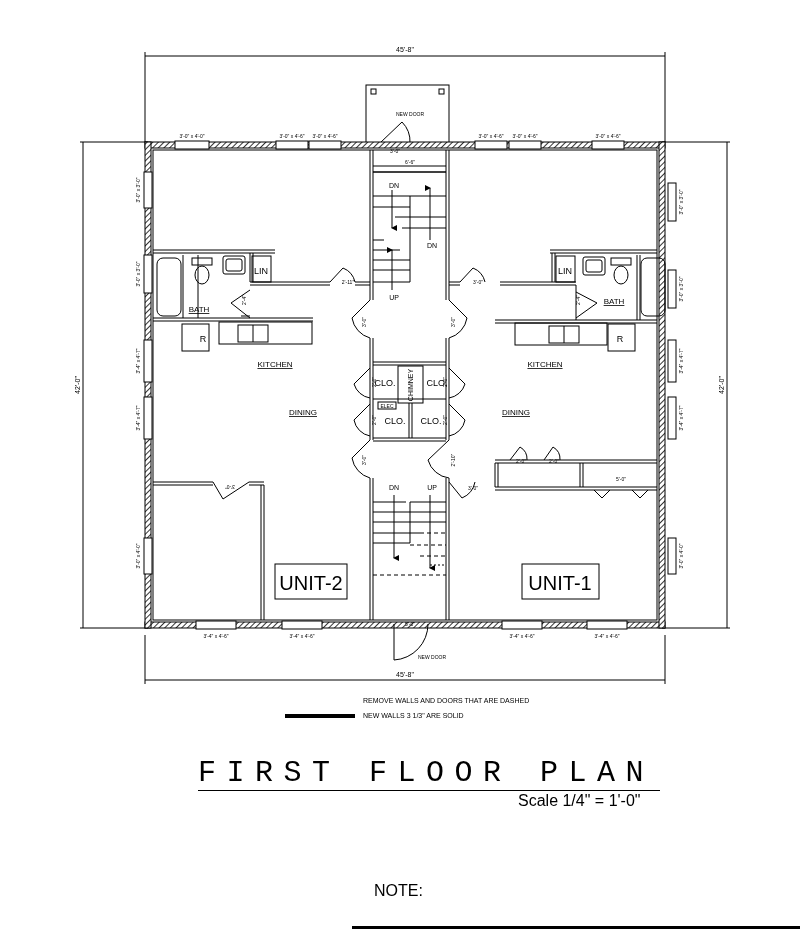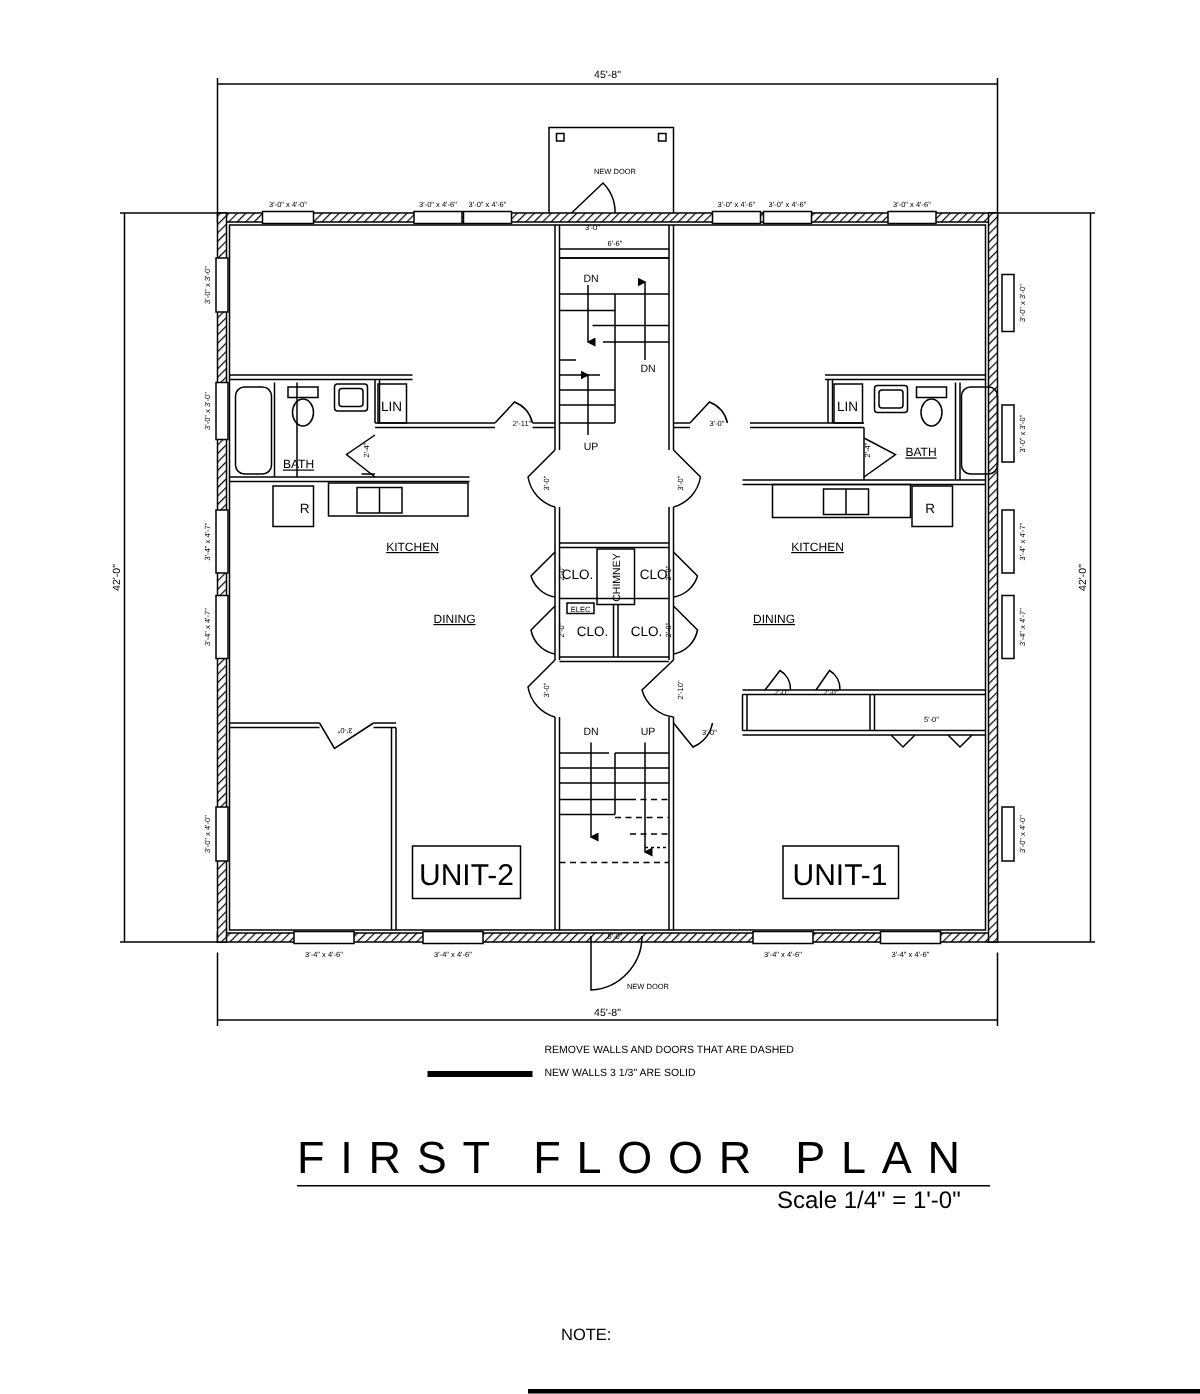--- a/index.html
+++ b/index.html
@@ -4,27 +4,27 @@
 <style>
   html, body { margin:0; padding:0; background:#ffffff; }
   body { width:800px; height:929px; position:relative; overflow:hidden; font-family:"Liberation Sans", sans-serif; color:#000; }
   svg { position:absolute; left:0; top:0; }
   .t { font-family:"Liberation Sans", sans-serif; fill:#000; }
   .tiny { font-size:5px; }
   .small { font-size:7px; }
   .room { font-size:8px; text-decoration:underline; }
   .lbl { font-size:9px; }
   .unit { font-size:20px; }
-  .title { position:absolute; left:198px; top:756px; font-size:30px; letter-spacing:10.5px; font-family:Liberation Sans, sans-serif; }
+  .title { position:absolute; left:198px; top:756px; font-size:30px; letter-spacing:10.5px; font-family:Liberation Mono, monospace; }
   .title-rule { position:absolute; left:198px; top:790px; width:462px; height:1px; background:#000; }
   .scale { position:absolute; left:518px; top:792px; font-size:16px; font-family:"Liberation Sans", sans-serif; }
   .legend1 { position:absolute; left:363px; top:697px; font-size:7px; font-family:"Liberation Sans", sans-serif; }
   .legend2 { position:absolute; left:363px; top:712px; font-size:7px; font-family:"Liberation Sans", sans-serif; }
   .legend-bar { position:absolute; left:285px; top:714px; width:70px; height:4px; background:#000; }
-  .note { position:absolute; left:374px; top:884px; font-size:11px; line-height:13px; font-family:"Liberation Sans", sans-serif; }
+  .note { position:absolute; left:374px; top:884px; font-size:16px; line-height:13px; font-family:"Liberation Sans", sans-serif; }
   .tb-rule { position:absolute; left:352px; top:926px; width:448px; height:3px; background:#000; }
 </style>
 </head>
 <body>
 
 <svg width="800" height="929" viewBox="0 0 800 929" xmlns="http://www.w3.org/2000/svg">
   <defs>
     <pattern id="hatch" width="4" height="4" patternUnits="userSpaceOnUse" patternTransform="rotate(45)">
       <rect width="4" height="4" fill="#fff"></rect>
       <line x1="0" y1="0" x2="0" y2="4" stroke="#000" stroke-width="1.6"></line>

